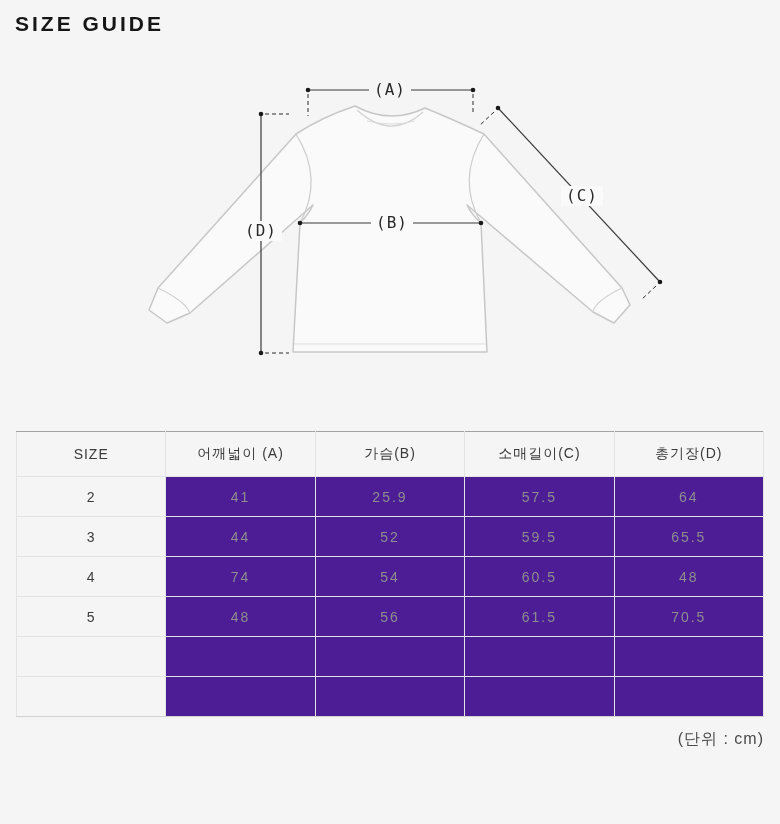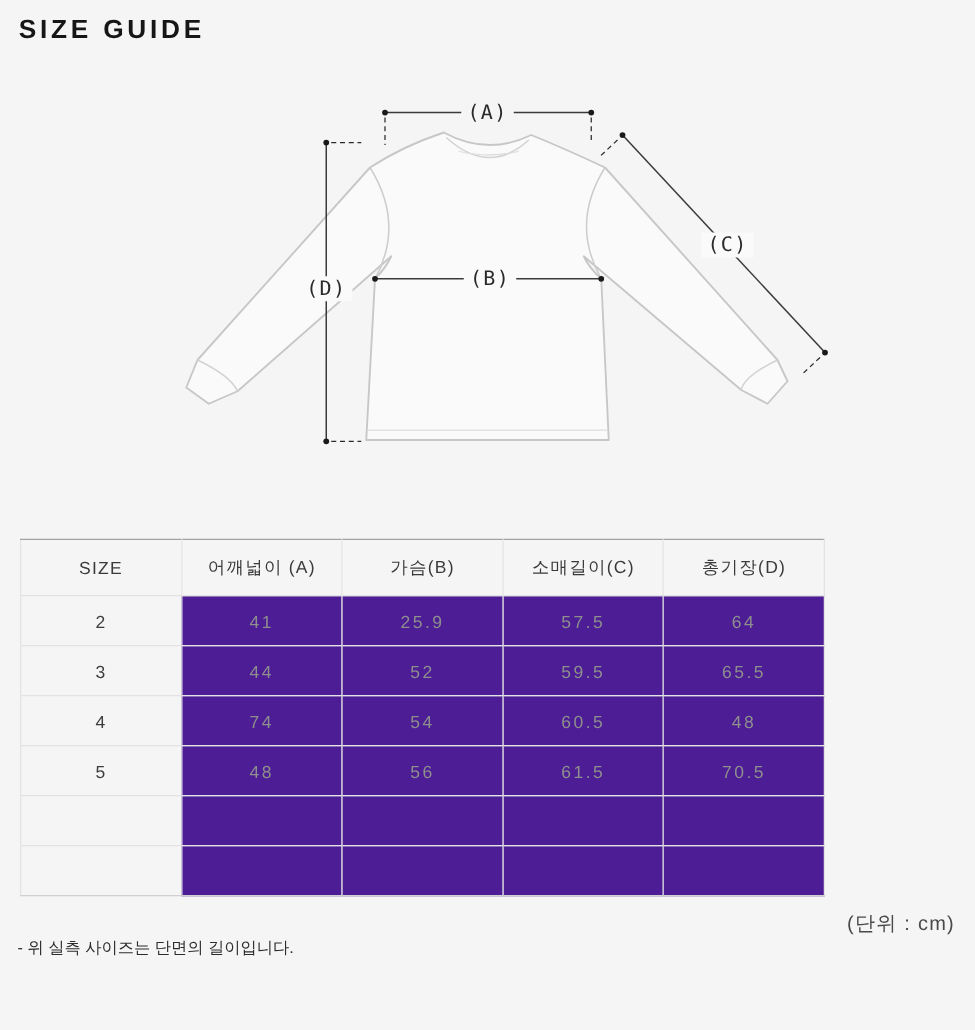--- a/index.html
+++ b/index.html
@@ -12,21 +12,21 @@
   .page-title{
     position:absolute;left:15px;top:12px;
     font-size:21px;font-weight:600;letter-spacing:3px;color:#161616;
   }
   .diagram-wrap{position:absolute;left:0;top:65px;width:780px;height:310px;}
   .measure-label{
     font-family:"DejaVu Sans Mono", monospace;
     font-size:16px;fill:#2a2a2a;letter-spacing:1px;
   }
   table.size-table{
-    position:absolute;left:16px;top:431px;width:644px;
+    position:absolute;left:16px;top:431px;width:748px;
     border-collapse:collapse;table-layout:fixed;
     font-size:14px;
   }
   .size-table th{
     height:45px;box-sizing:border-box;font-weight:400;color:#3a3a3a;
     letter-spacing:1px;background:#f5f5f5;
     border:1px solid #e3e3e3;border-top:1px solid #a2a2a2;
     text-align:center;vertical-align:middle;
   }
   .size-table td{
@@ -161,14 +161,13 @@
         <td class="col-val"></td>
         <td class="col-val"></td>
         <td class="col-val"></td>
       </tr>
     </tbody>
 </table>
 
 <div class="unit-note">(단위 : cm)</div>
 
 <div class="footer-notes">
-  <div>- 위 실측 사이즈는 단면의 길이입니다.</div>
 </div>
 
 </body></html>

